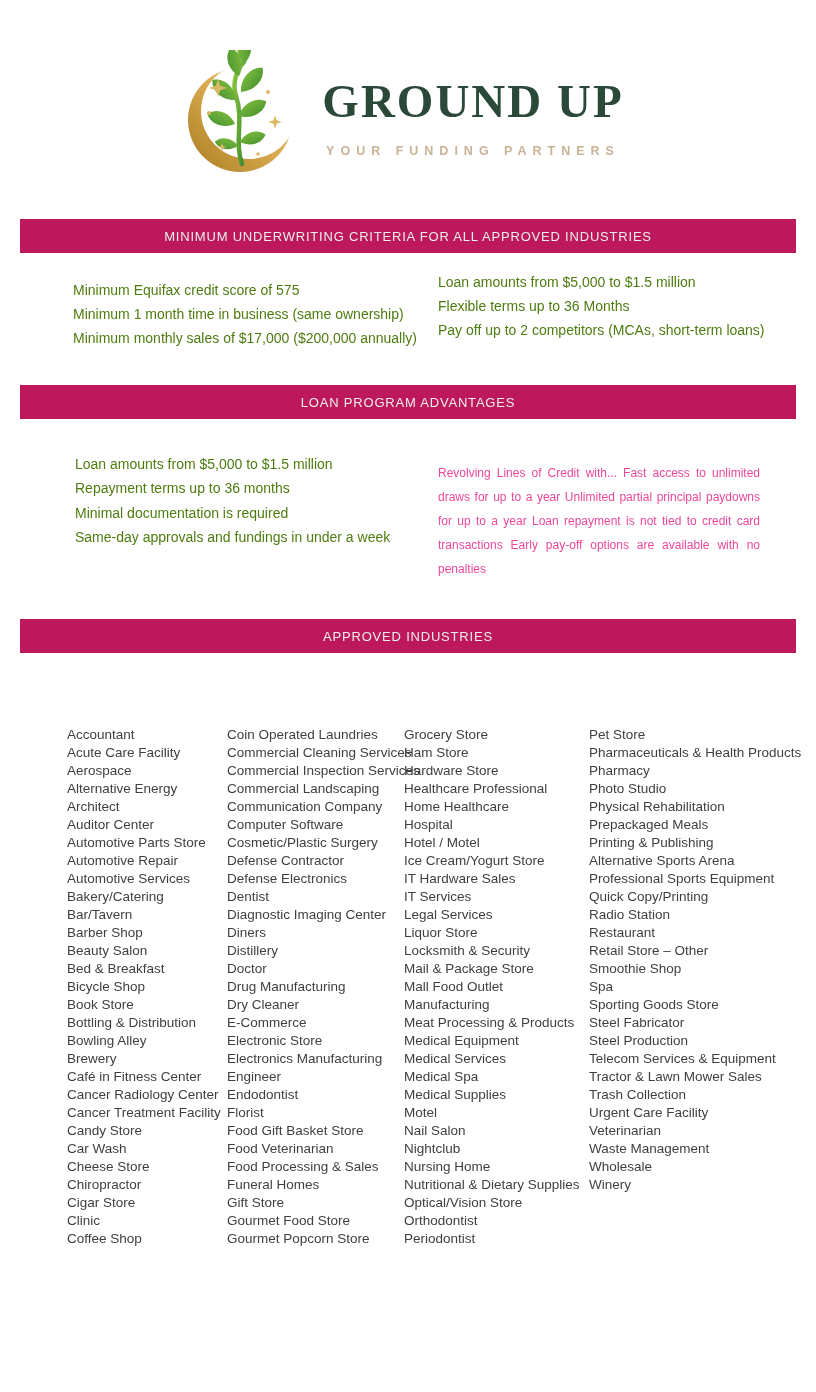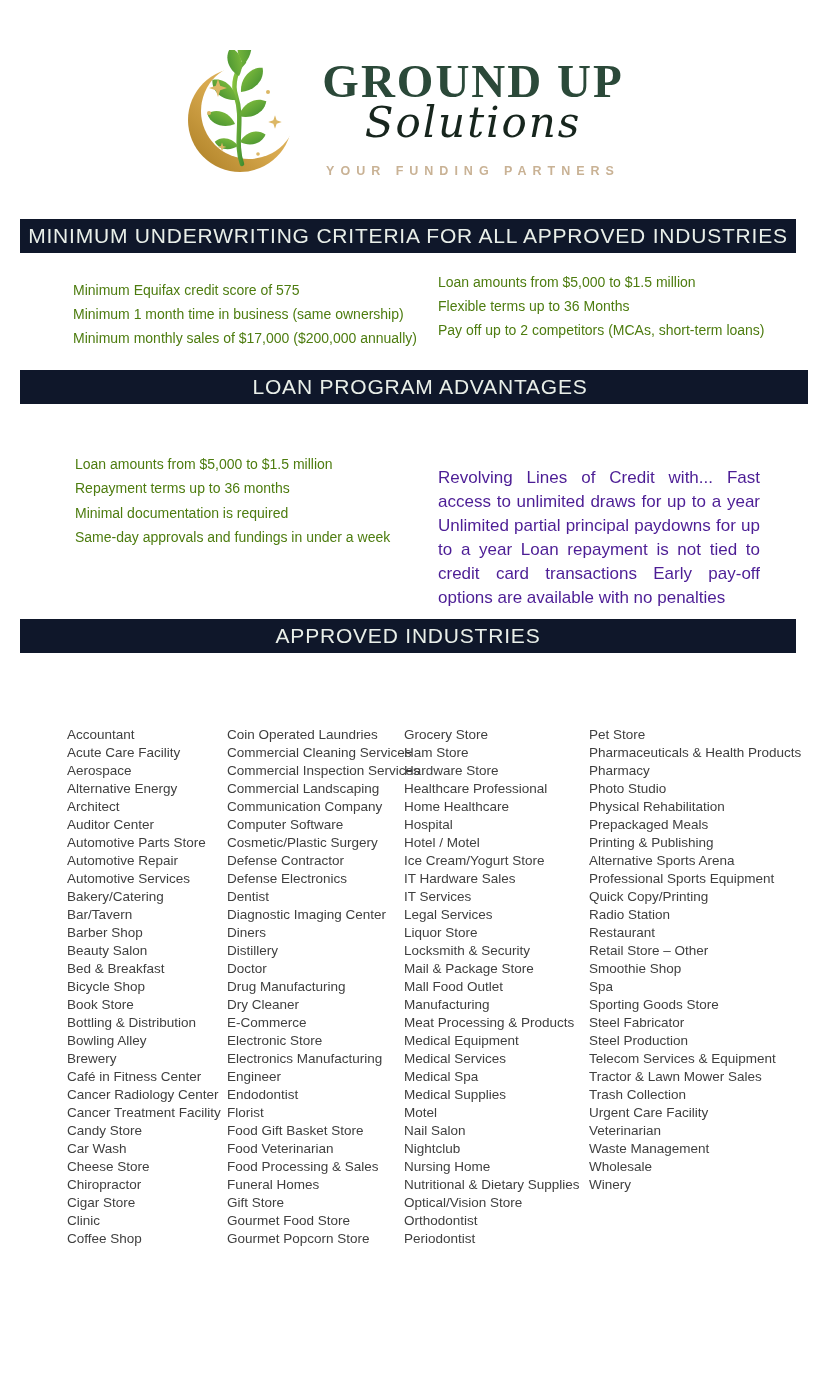--- a/index.html
+++ b/index.html
@@ -18,36 +18,36 @@
     font-family:"DejaVu Serif",serif;font-style:italic;font-size:42px;
     color:#17251d;line-height:1.05;margin-top:-4px;letter-spacing:2px;
   }
   .logo-tagline{
     font-size:12.5px;font-weight:bold;letter-spacing:6px;color:#c9b295;
     margin-top:19px;white-space:nowrap;
   }
   
   .banner{
     position:absolute;left:20px;width:776px;height:34px;
-    background:#0f172a;color:#e9efe9;display:flex;align-items:center;justify-content:center;
-    font-size:21px;letter-spacing:0.8px;font-weight:500;
+    background:#be185d;color:#e9efe9;display:flex;align-items:center;justify-content:center;
+    font-size:13px;letter-spacing:0.8px;font-weight:500;
   }
   .banner-1{top:219px;}
-  .banner-2{top:370px;padding-left:12px;}
+  .banner-2{top:385px;}
   .banner-3{top:619px;}
   
   .plain-list{list-style:none;margin:0;padding:0;}
   .plain-list li{font-size:14px;line-height:24px;color:#4d7c0f;}
   .crit-left{position:absolute;left:73px;top:278px;}
   .crit-right{position:absolute;left:438px;top:270px;}
   .adv-left{position:absolute;left:75px;top:452px;}
   .adv-left li{line-height:24.3px;}
   .adv-right{
     position:absolute;left:438px;top:449px;width:322px;
-    font-size:17px;line-height:24px;color:#4c1d95;text-align:justify;
+    font-size:12px;line-height:24px;color:#ec4899;text-align:justify;
   }
   
   .industries{
     position:absolute;left:55px;top:714px;width:740px;
     display:grid;grid-template-columns:160px 177px 185px auto;
   }
   .industry-col{list-style:none;margin:12px;padding:0;}
   .industry-col li{font-size:13.5px;line-height:18px;color:#3f3f3f;white-space:nowrap;}
 </style>
 </head>
@@ -89,21 +89,20 @@
         <use href="#spark" transform="translate(97,72) scale(0.75)"></use>
         <use href="#spark" transform="translate(44,97) scale(0.5)"></use>
         <circle cx="31" cy="63" r="2"></circle>
         <circle cx="90" cy="42" r="2"></circle>
         <circle cx="80" cy="104" r="1.8"></circle>
       </g>
     </svg>
   </span>
   <div class="logo-text">
     <div class="logo-title">GROUND UP</div>
-    <div class="logo-script">Solutions</div>
     <div class="logo-tagline">YOUR FUNDING PARTNERS</div>
   </div>
 </header>
 
 <div class="banner banner-1">MINIMUM UNDERWRITING CRITERIA FOR ALL APPROVED INDUSTRIES</div>
 
 <ul class="plain-list crit-left">
 
 <li>Minimum Equifax credit score of 575</li>
     <li>Minimum 1 month time in business (same ownership)</li>

